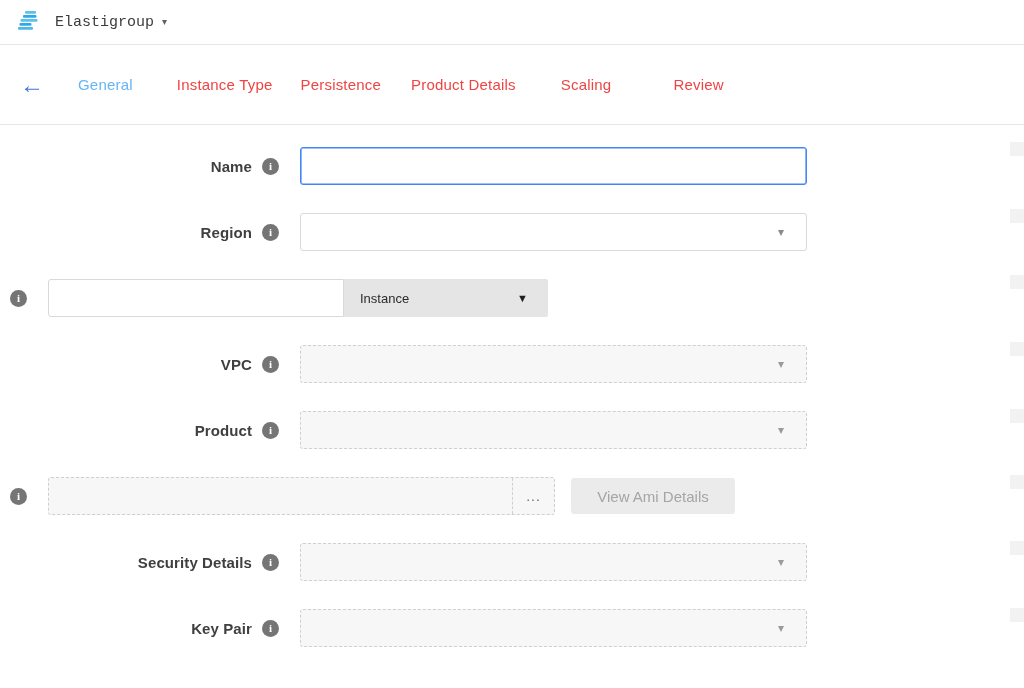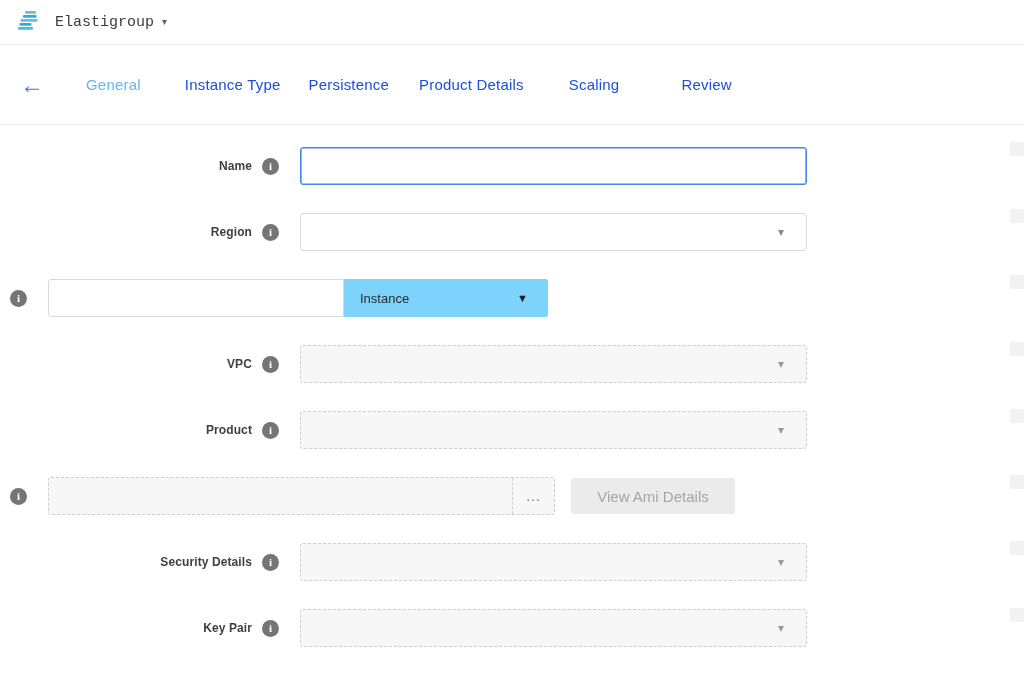--- a/index.html
+++ b/index.html
@@ -11,33 +11,33 @@
                 border-bottom:1px solid #e7e7e7; }
   .logo { width:27px; height:22px; display:inline-block; }
   .app-title { font-size:15px; color:#3c3c3c; margin-left:12px;font-family:Liberation Mono, monospace; }
   .app-caret { font-size:10px; color:#5f6368; margin-left:8px; transform:translateY(-1px); }
 
   
   .wizard-nav { height:80px; border-bottom:1px solid #e7e7e7;
                 display:flex; align-items:center; }
   .back-btn { color:#3d78d8; font-size:24px; line-height:1; margin-left:20px;
               width:30px; cursor:pointer; user-select:none; }
-  .tabs { display:flex; margin-left:36px; }
-  .tab { font-size:15px; color:#1d4ed8; cursor:pointer; letter-spacing:.2px; }
+  .tabs { display:flex; margin-left:28px; }
+  .tab { font-size:15px; color:#ef4444; cursor:pointer; letter-spacing:.2px; }
   .tab.active { color:#64b5f6; }
   .tab:nth-child(1){ margin-right:44px; }
   .tab:nth-child(2){ margin-right:28px; }
   .tab:nth-child(3){ margin-right:30px;text-align:right; }
   .tab:nth-child(4){ margin-right:45px; }
   .tab:nth-child(5){ margin-right:62px; }
 
   
   .form-area { padding-top:22px; }
   .row { display:flex; align-items:center; height:38px; margin-bottom:28px; }
-  .label-col { width:252px; text-align:right; font-size:12px; font-weight:bold;
+  .label-col { width:252px; text-align:right; font-size:15px; font-weight:bold;
                color:#3f3f3f; letter-spacing:.1px; }
   .info-icon { width:17px; height:17px; border-radius:50%; background:#757575;
                color:#fff; font-size:11px; font-weight:bold; line-height:17px;
                text-align:center; margin-left:10px; flex:none; cursor:pointer;
                font-family:"Liberation Serif", serif; }
   .control { margin-left:21px; width:507px; height:38px; display:flex; position:relative; }
 
   .input-text { width:100%; height:38px; border:1px solid #d9d9d9; border-radius:3px;
                 padding:0 12px; font-size:14px; font-family:inherit; color:#333;
                 outline:none; background:#fff; }
@@ -49,21 +49,21 @@
             font-size:13px; color:#333; }
   .select .caret { position:absolute; right:22px; top:50%; transform:translateY(-50%);
             color:#8a8a8a; font-size:12px; }
   .select.disabled { border:1px dashed #cfcfcf; background:#f7f7f7; cursor:default; }
   .select.disabled .caret { color:#9a9a9a; }
 
   
   .ic-input { width:296px; height:38px; border:1px solid #d9d9d9;
               border-radius:3px 0 0 3px; padding:0 12px; font-size:14px;
               font-family:inherit; color:#333; outline:none; }
-  .unit-select { width:204px; height:38px; background:#7dd3fc; position:relative;
+  .unit-select { width:204px; height:38px; background:#e5e5e5; position:relative;
               border-radius:0 2px 2px 0; cursor:pointer; }
   .unit-select .sel-value { position:absolute; left:16px; top:50%; transform:translateY(-50%);
               font-size:13px; color:#2b2b2b; }
   .unit-select .caret { position:absolute; right:20px; top:50%; transform:translateY(-50%);
               color:#1f1f1f; font-size:11px; }
 
   
   .image-input { flex:1; height:38px; border:1px dashed #cfcfcf; background:#f7f7f7;
               border-radius:3px; display:flex; }
   .image-value { flex:1; }

